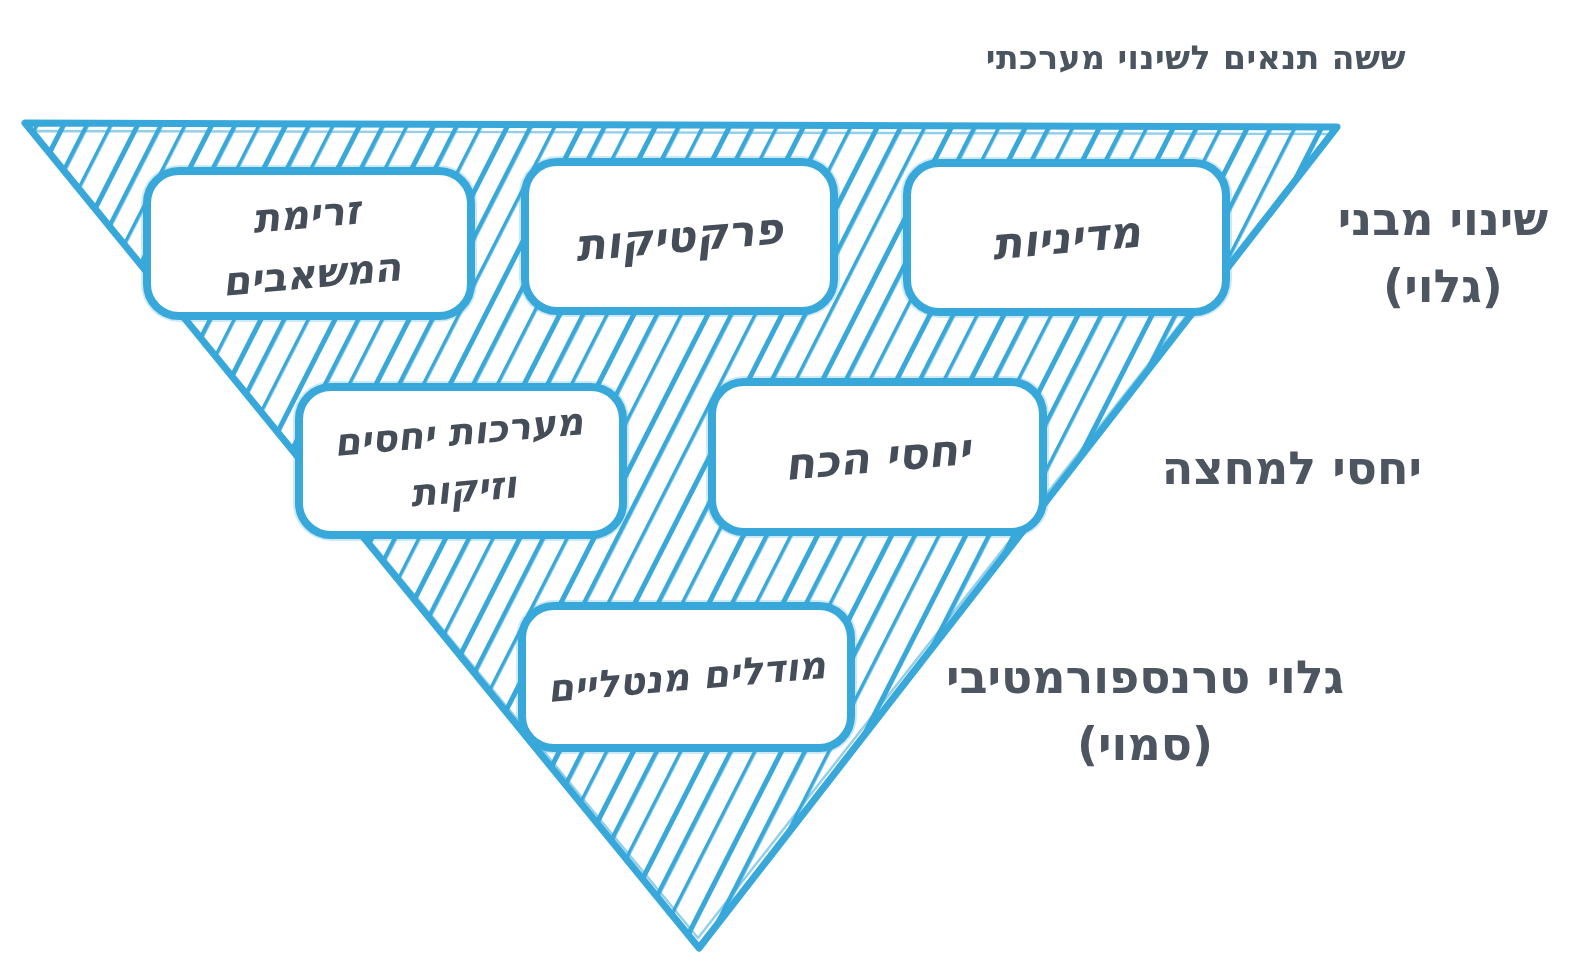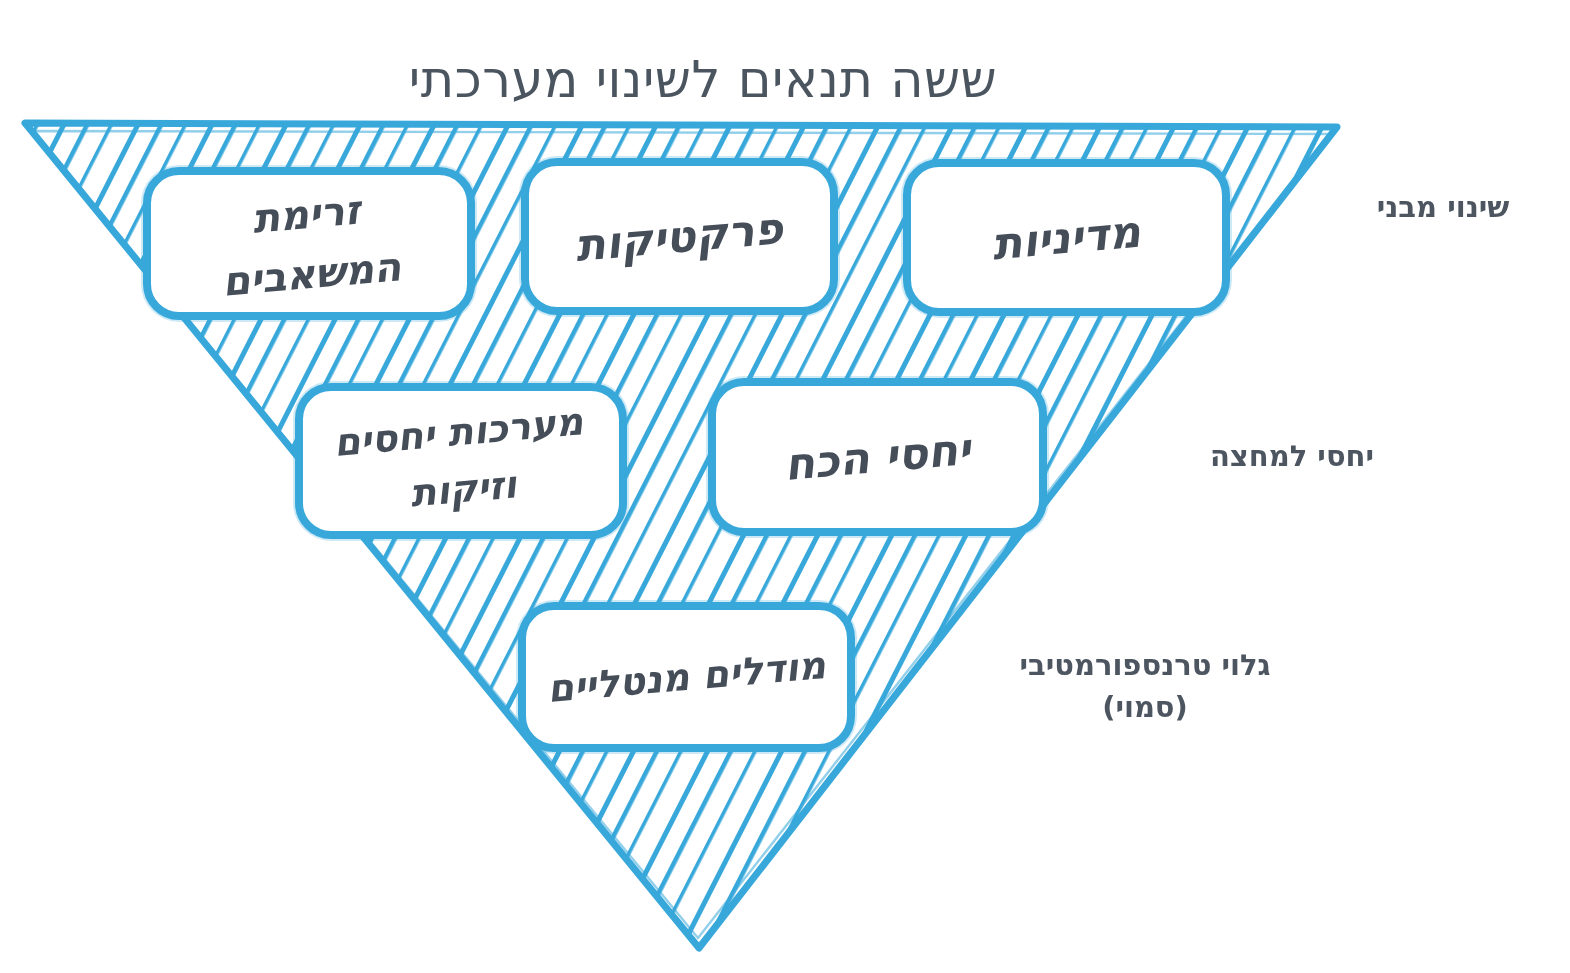--- a/index.html
+++ b/index.html
@@ -14,23 +14,22 @@
     background: #ffffff;
     overflow: hidden;
     font-family: "DejaVu Sans", sans-serif;
     direction: rtl;
   }
   .title {
     position: absolute;
     top: 16px;
     left: 0;
     width: 1406px;
-    text-align: center;
-    font-size: 51px;
-    font-weight: normal;
+    font-size: 33px;
+    font-weight: bold;
     color: #4b5560;
     letter-spacing: 0.5px;
   }
   .triangle-svg {
     position: absolute;
     top: 0;
     left: 0;
     width: 1570px;
     height: 973px;
   }
@@ -57,21 +56,21 @@
     padding: 0 10px;
   }
   .box.small { font-size: 38px; }
   .box.medium { font-size: 40px; }
   .box.nowrap .ink { white-space: nowrap; }
   .side-label {
     position: absolute;
     text-align: center;
     color: #4c5560;
     font-weight: 600;
-    font-size: 29px;
+    font-size: 46px;
     line-height: 1.45;
   }
 </style>
 </head>
 <body>
 
 <div class="stage">
 
   <svg class="triangle-svg" viewBox="0 0 1570 973" xmlns="http://www.w3.org/2000/svg" aria-hidden="true">
     <defs>
@@ -102,20 +101,21 @@
   <div class="box small" style="left:295px; top:383px; width:332px; height:156px;">
     <span class="ink">מערכות יחסים וזיקות</span>
   </div>
 
   <div class="box small nowrap" style="left:518px; top:602px; width:337px; height:150px;">
     <span class="ink">מודלים מנטליים</span>
   </div>
 
   <div class="side-label" style="left:1328px; top:186px; width:230px;">
     <div>שינוי מבני</div>
+    <div>(גלוי)</div>
   </div>
 
   <div class="side-label" style="left:1158px; top:435px; width:268px;">
     <div>יחסי למחצה</div>
   </div>
 
   <div class="side-label" style="left:938px; top:644px; width:414px;">
     <div>גלוי טרנספורמטיבי</div>
     <div>(סמוי)</div>
   </div>

